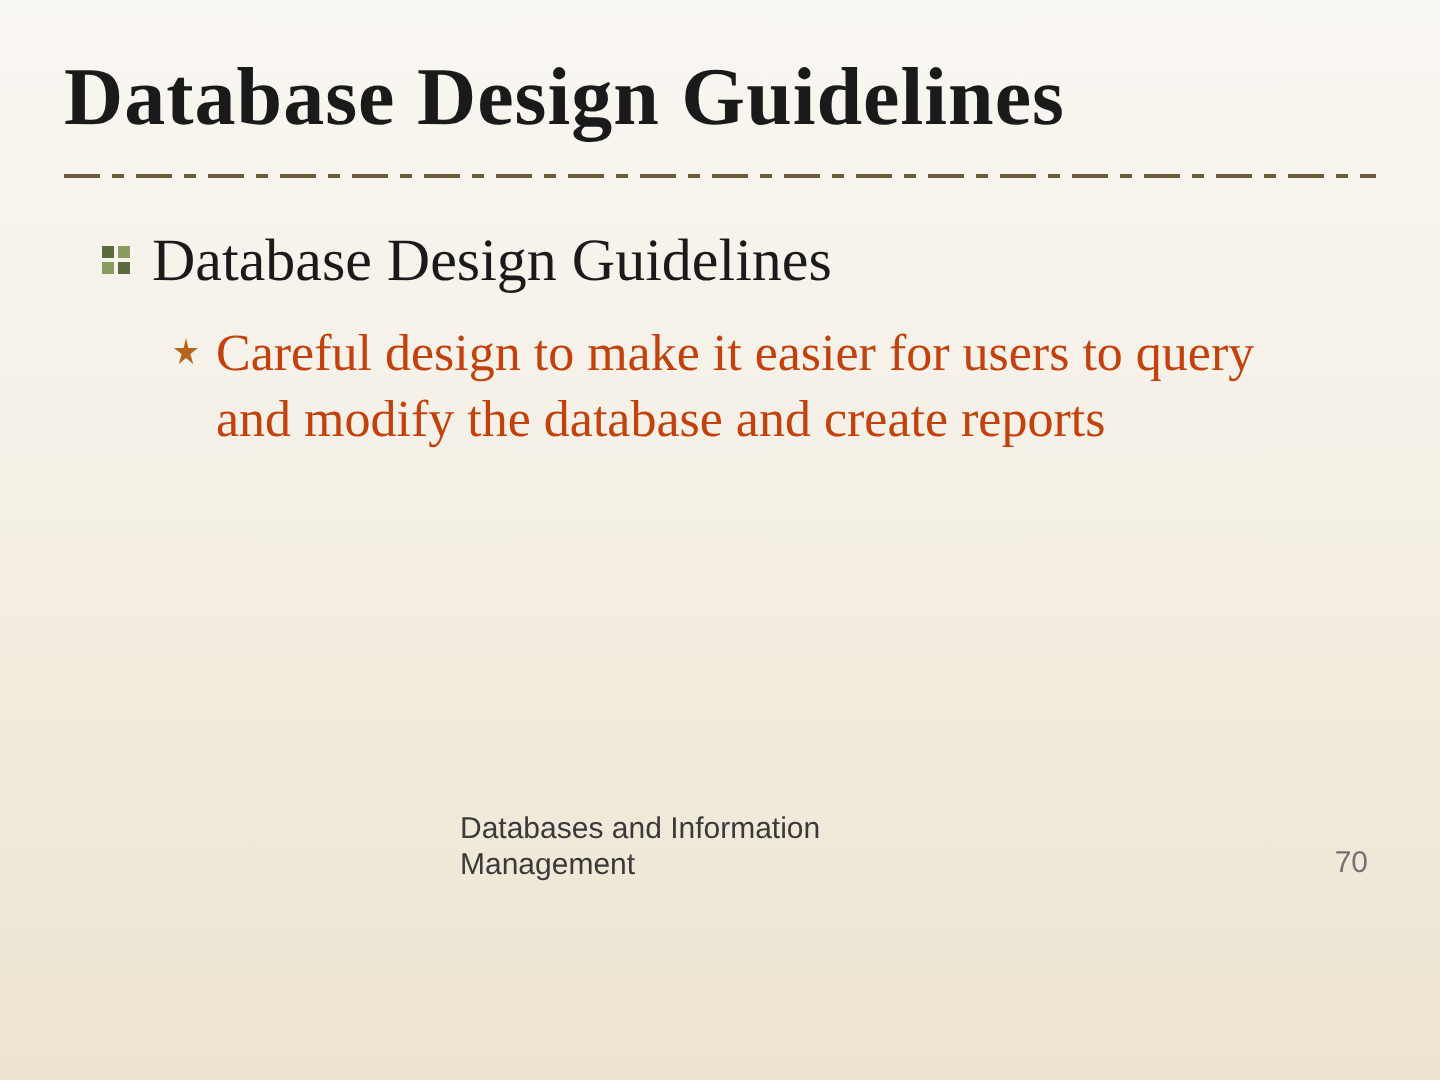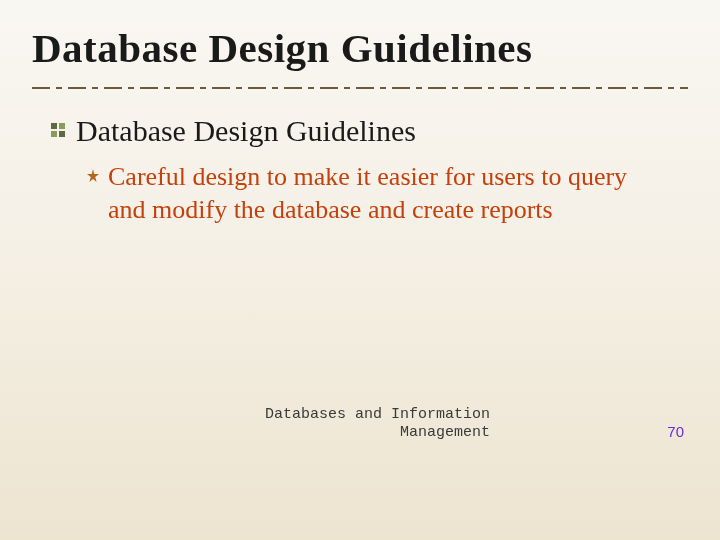--- a/index.html
+++ b/index.html
@@ -77,34 +77,34 @@
   .footer {
     position: absolute;
     bottom: 10px;
     left: 0;
     width: 720px;
     display: flex;
     align-items: flex-end;
     justify-content: center;
   }
   .footer-center {
-    font-family: Liberation Mono, monospace;
+    font-family: Liberation Sans, sans-serif;
     font-size: 15px;
     color: #3a3a3a;
-    text-align: right;
+    text-align: left;
     line-height: 1.2;
     width: 260px;
   }
   .footer-right {
     position: absolute;
     right: 36px;
     bottom: 2px;
     font-family: Arial, Helvetica, sans-serif;
     font-size: 15px;
-    color: #6d28d9;
+    color: #737373;
   }
 </style>
 </head>
 <body>
 
 <div class="slide">
 
   <h1 class="title">Database Design Guidelines</h1>
 
   <div class="divider"></div>

